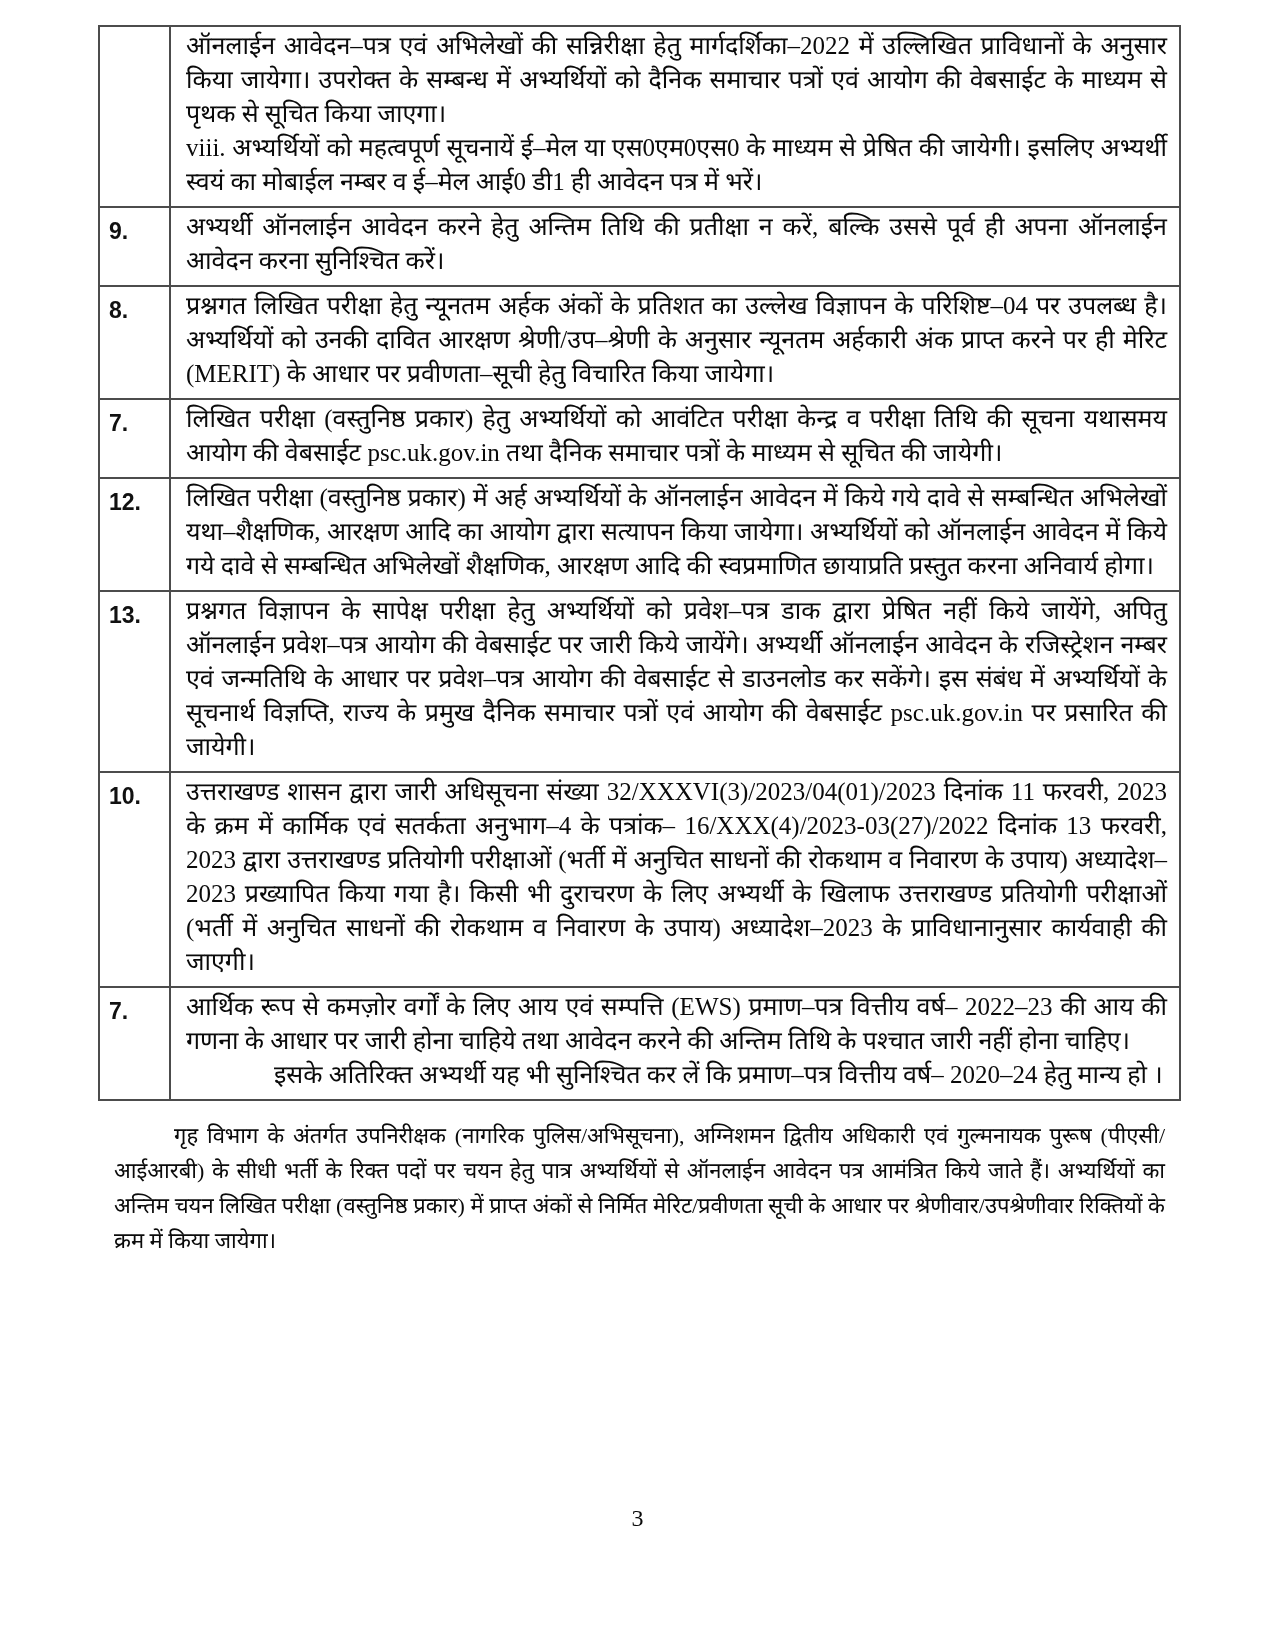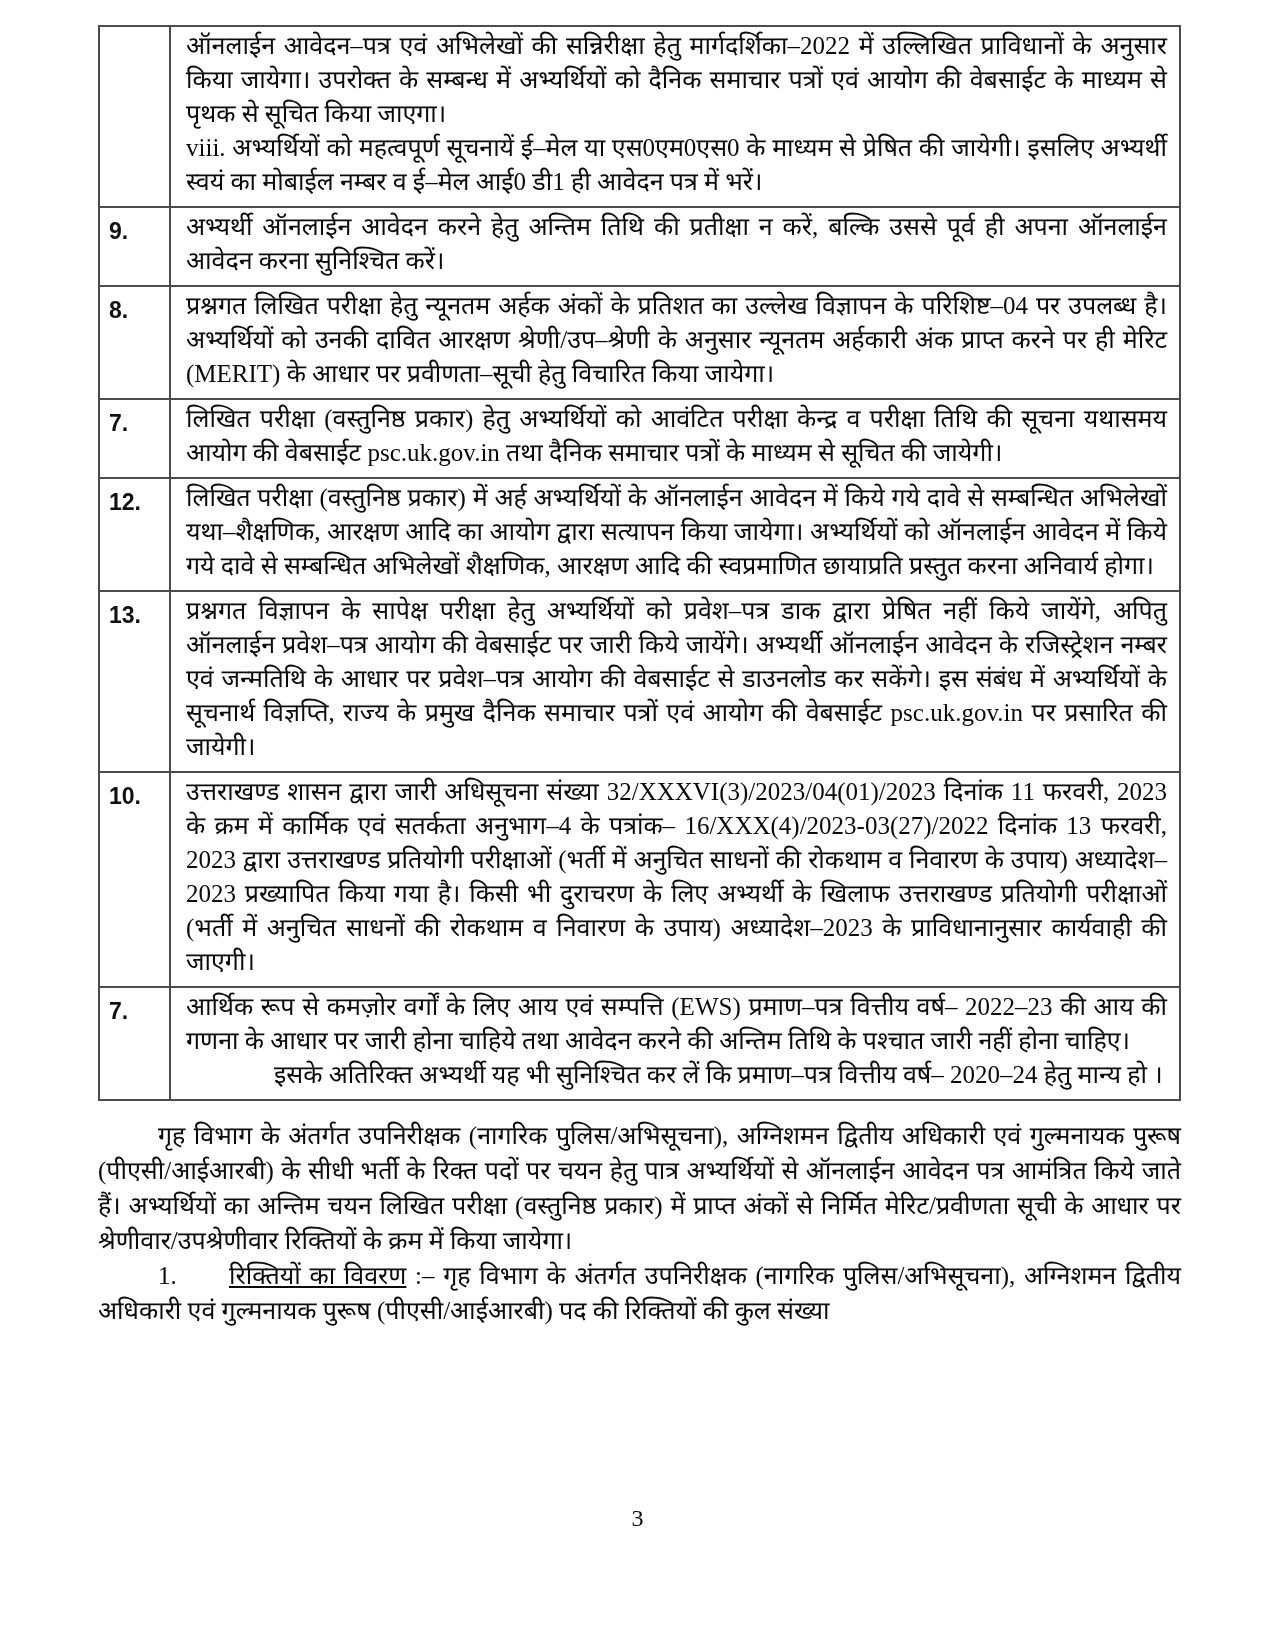--- a/index.html
+++ b/index.html
@@ -41,22 +41,22 @@
     font-size: 25px;
     line-height: 34px;
     text-align: justify;
   }
   .para { margin: 0; }
   .para.ind { text-indent: 88px; }
   .b { font-weight: 400; }
   .u { text-decoration: underline; }
   .body-text { margin-top: 17px; }
   .body-para {
-    margin: 0;
-    font-size: 25px;
+    margin: 16px;
+    font-size: 22px;
     line-height: 35px;
     text-align: justify;
   }
   .body-para.ind { text-indent: 60px; }
   .page-num {
     position: absolute;
     left: 0; right: 0;
     top: 1505px;
     text-align: center;
     font-size: 24px;
@@ -118,18 +118,17 @@
           <td class="content">
             <div class="para"><span>आर्थिक रूप से कमज़ोर वर्गों के लिए आय एवं सम्पत्ति </span><span class="b">(EWS)</span><span> प्रमाण–पत्र वित्तीय वर्ष– 2022–23 की आय की गणना के आधार पर जारी होना चाहिये तथा आवेदन करने की अन्तिम तिथि के पश्चात जारी नहीं होना चाहिए।</span></div>
             <div class="para ind"><span>इसके अतिरिक्त अभ्यर्थी यह भी सुनिश्चित कर लें कि प्रमाण–पत्र वित्तीय वर्ष– 2020–24 हेतु मान्य हो ।</span></div>
           </td>
         </tr>
       </tbody>
   </table>
 
   <div class="body-text">
       <div class="body-para ind"><span>गृह विभाग के अंतर्गत उपनिरीक्षक (नागरिक पुलिस/अभिसूचना), अग्निशमन द्वितीय अधिकारी एवं गुल्मनायक पुरूष (पीएसी/आईआरबी) के सीधी भर्ती के रिक्त पदों पर चयन हेतु पात्र अभ्यर्थियों से ऑनलाईन आवेदन पत्र आमंत्रित किये जाते हैं। अभ्यर्थियों का अन्तिम चयन लिखित परीक्षा (वस्तुनिष्ठ प्रकार) में प्राप्त अंकों से निर्मित मेरिट/प्रवीणता सूची के आधार पर श्रेणीवार/उपश्रेणीवार रिक्तियों के क्रम में किया जायेगा।</span></div>
-      <div class="body-para ind"><span>1.&nbsp;&nbsp;&nbsp;&nbsp;&nbsp;&nbsp;</span><span class="b u">रिक्तियों का विवरण</span><span> :– गृह विभाग के अंतर्गत उपनिरीक्षक (नागरिक पुलिस/अभिसूचना), अग्निशमन द्वितीय अधिकारी एवं गुल्मनायक पुरूष (पीएसी/आईआरबी) पद की रिक्तियों की कुल संख्या</span></div>
     </div>
 
   <div class="page-num">3</div>
 
 </div>
 
 </body></html>

